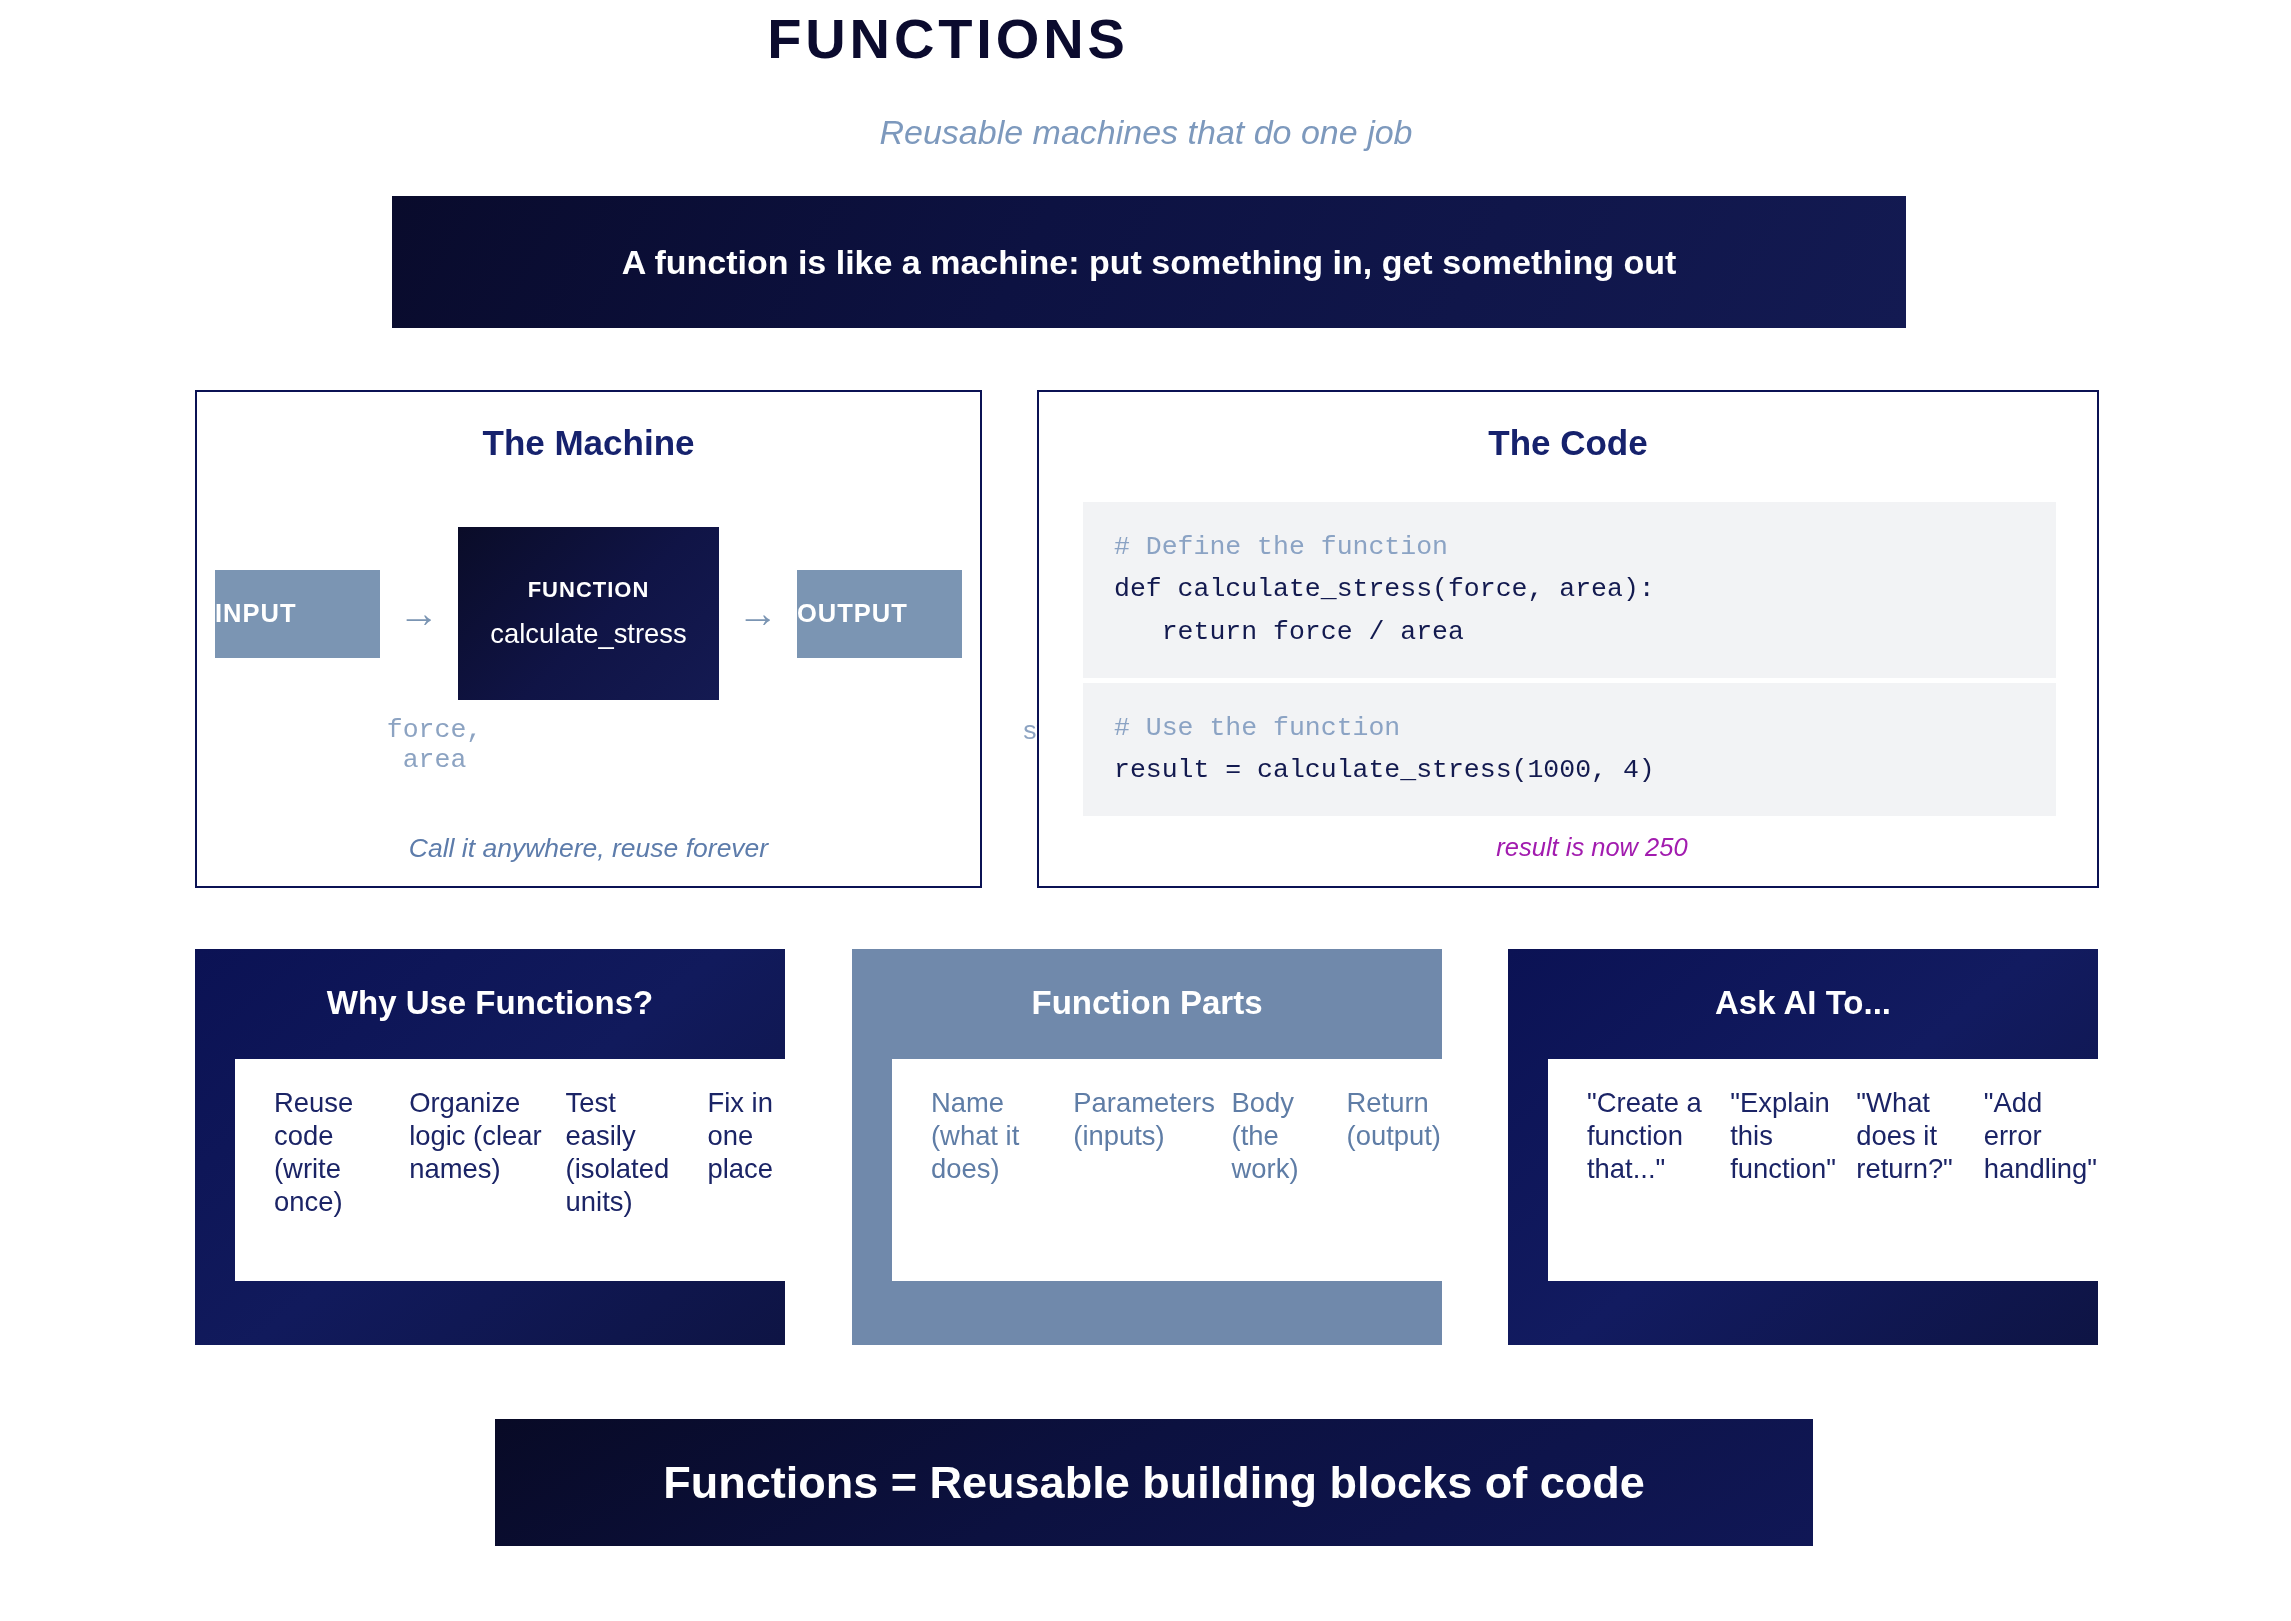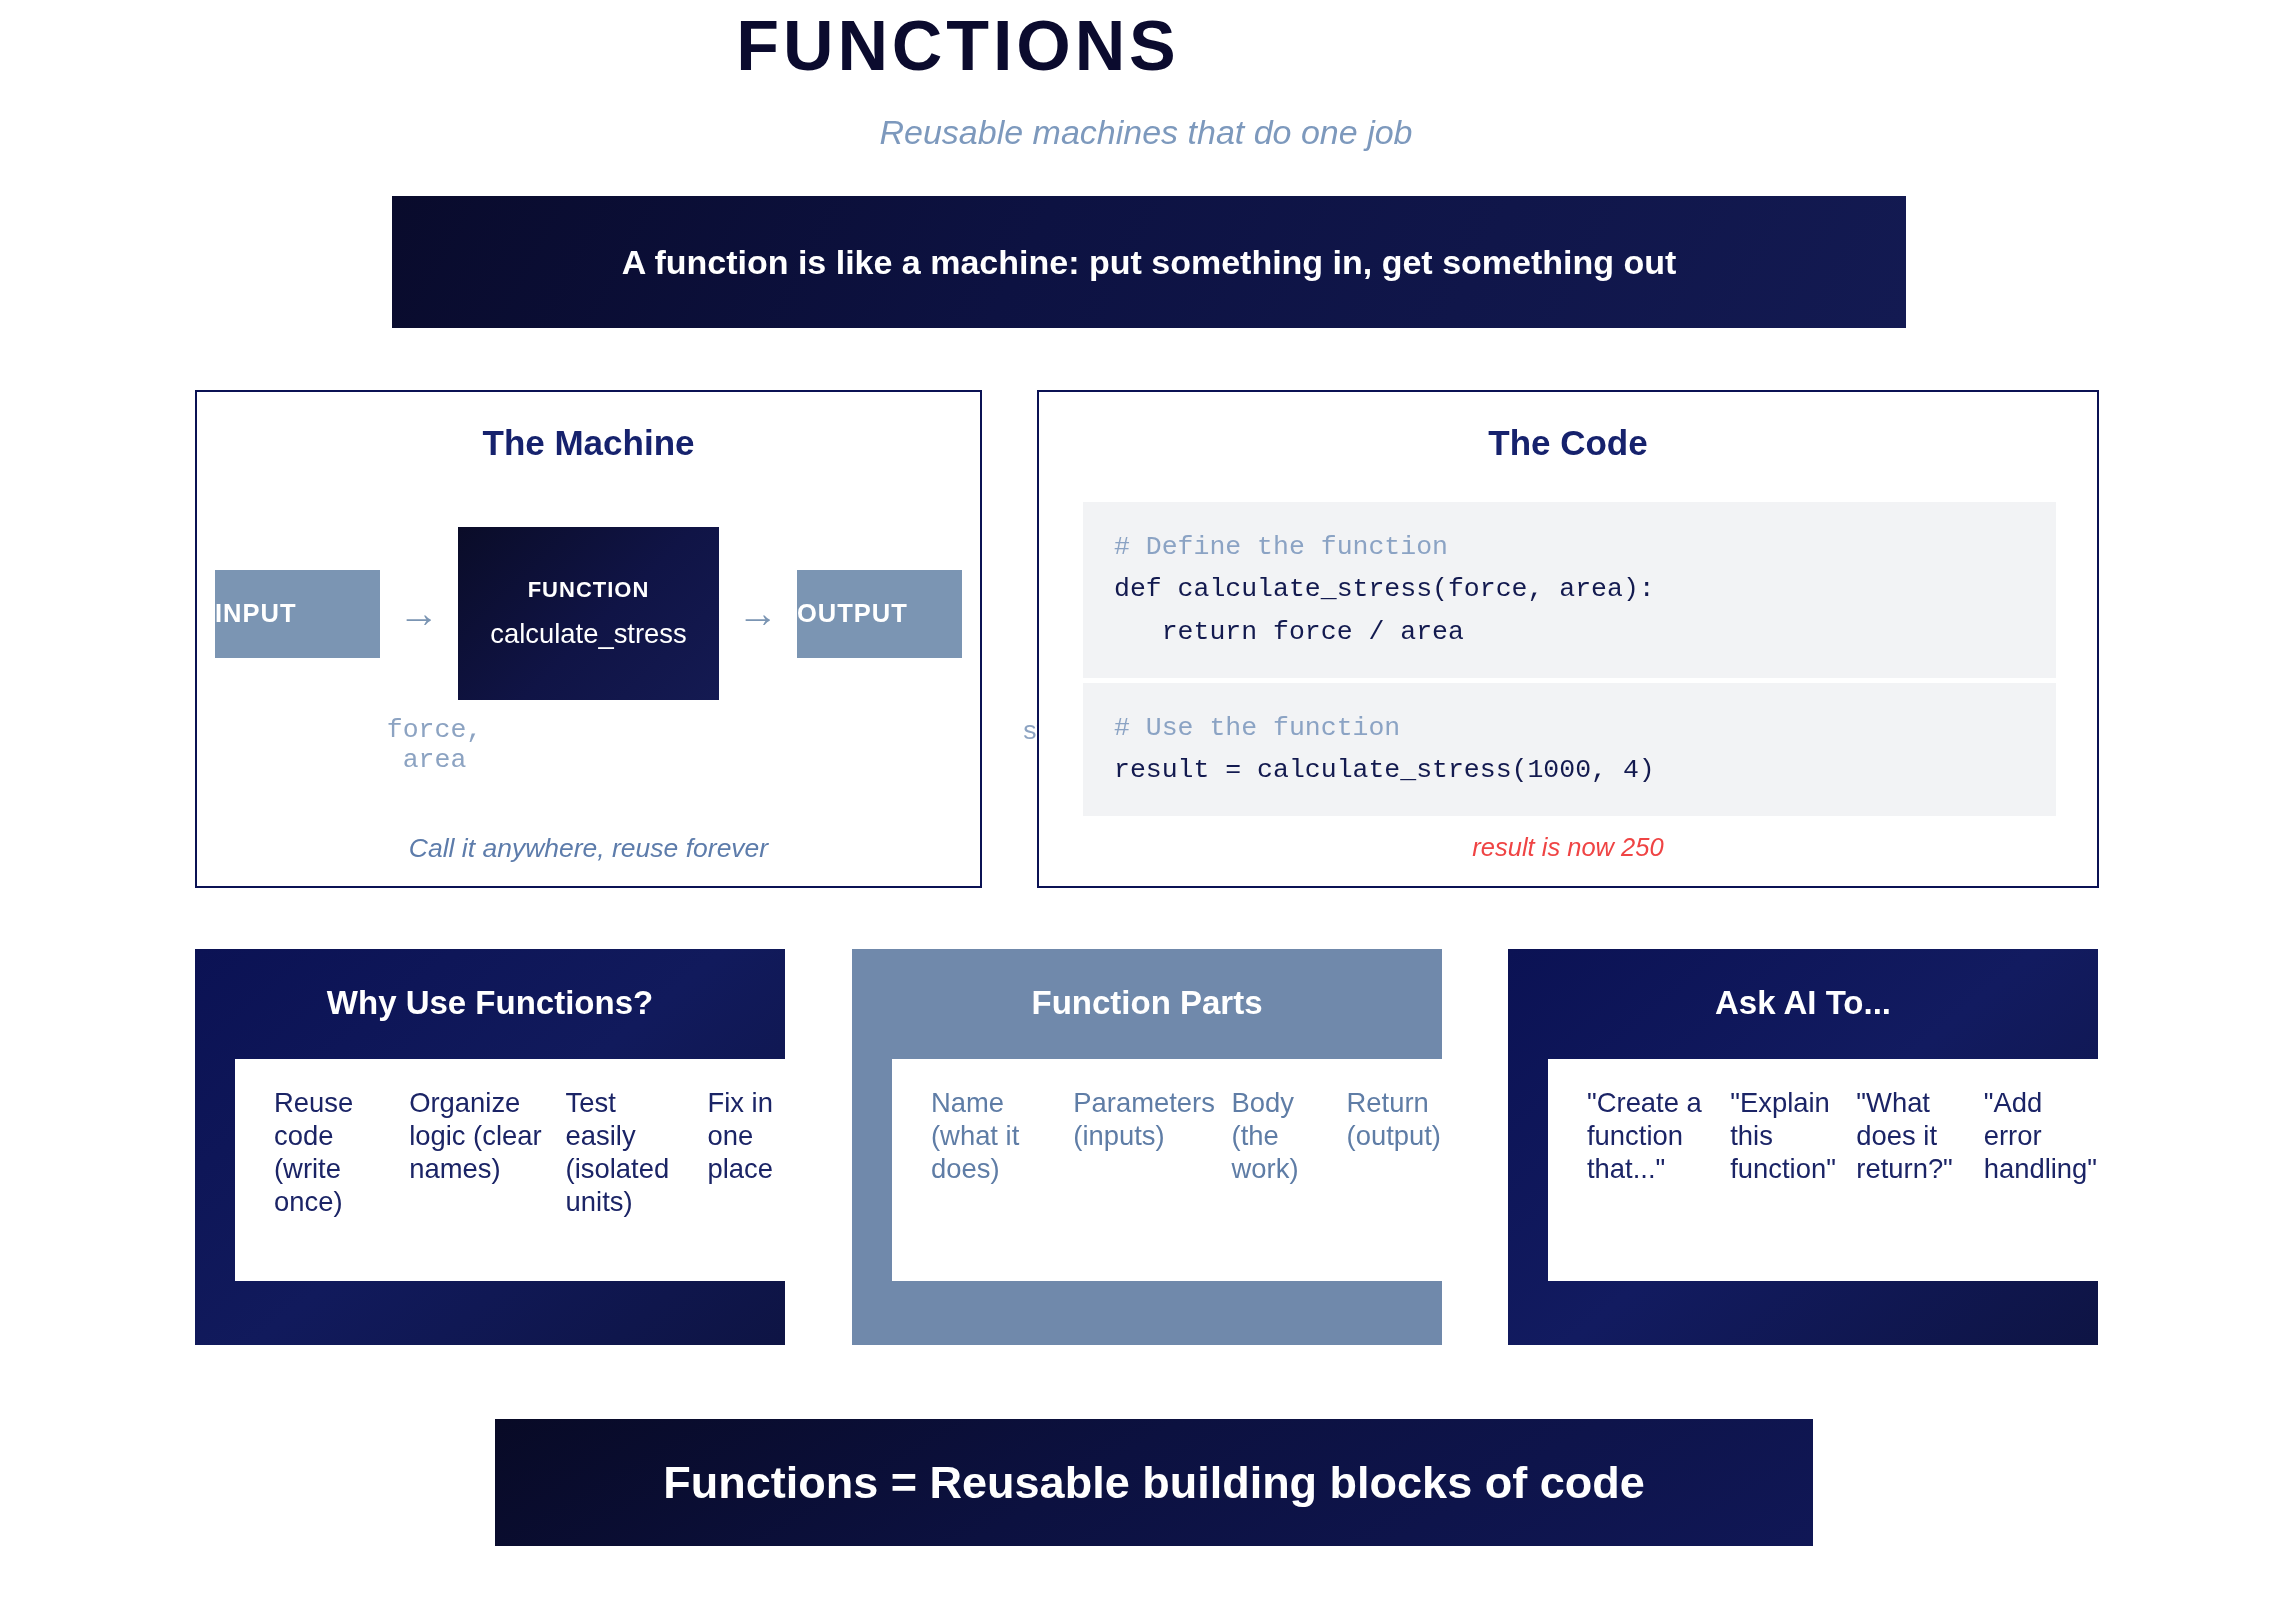--- a/index.html
+++ b/index.html
@@ -11,24 +11,24 @@
     width: 2292px;
     height: 1621px;
     font-family: "Liberation Sans", sans-serif;
     position: relative;
     overflow: hidden;
   }
 
   
   .page-title {
     position: absolute;
-    left: 16px; top: 9.8px;
+    left: 6px; top: 9.8px;
     width: 1884px;
     text-align: center;
-    font-size: 70px;
+    font-size: 56px;
     font-weight: bold;
     letter-spacing: 3.9px;
     color: #0b0b2e;
     line-height: 1.05;
   }
   .page-subtitle {
     position: absolute;
     left: 0; top: 113px;
     width: 2292px;
     text-align: center;
@@ -159,21 +159,22 @@
   .code-block-1 { top: 110px; }
   .code-block-2 { top: 291px; }
   .code-comment { color: #8ba3c4; }
   .code-result {
     position: absolute;
     left: 0; top: 441px;
     width: 100%;
     text-align: center;
     font-size: 25.5px;
     font-style: italic;
-    color: #ef4444;
+    color: #a21caf;
+    padding-left: 24px;
   }
 
   
   .card {
     position: absolute;
     top: 949px;
     width: 590px;
     height: 396px;
   }
   .card-1 { left: 195px;  background: linear-gradient(140deg, #0b1254 0%, #111a5c 50%, #0e1444 100%); }

